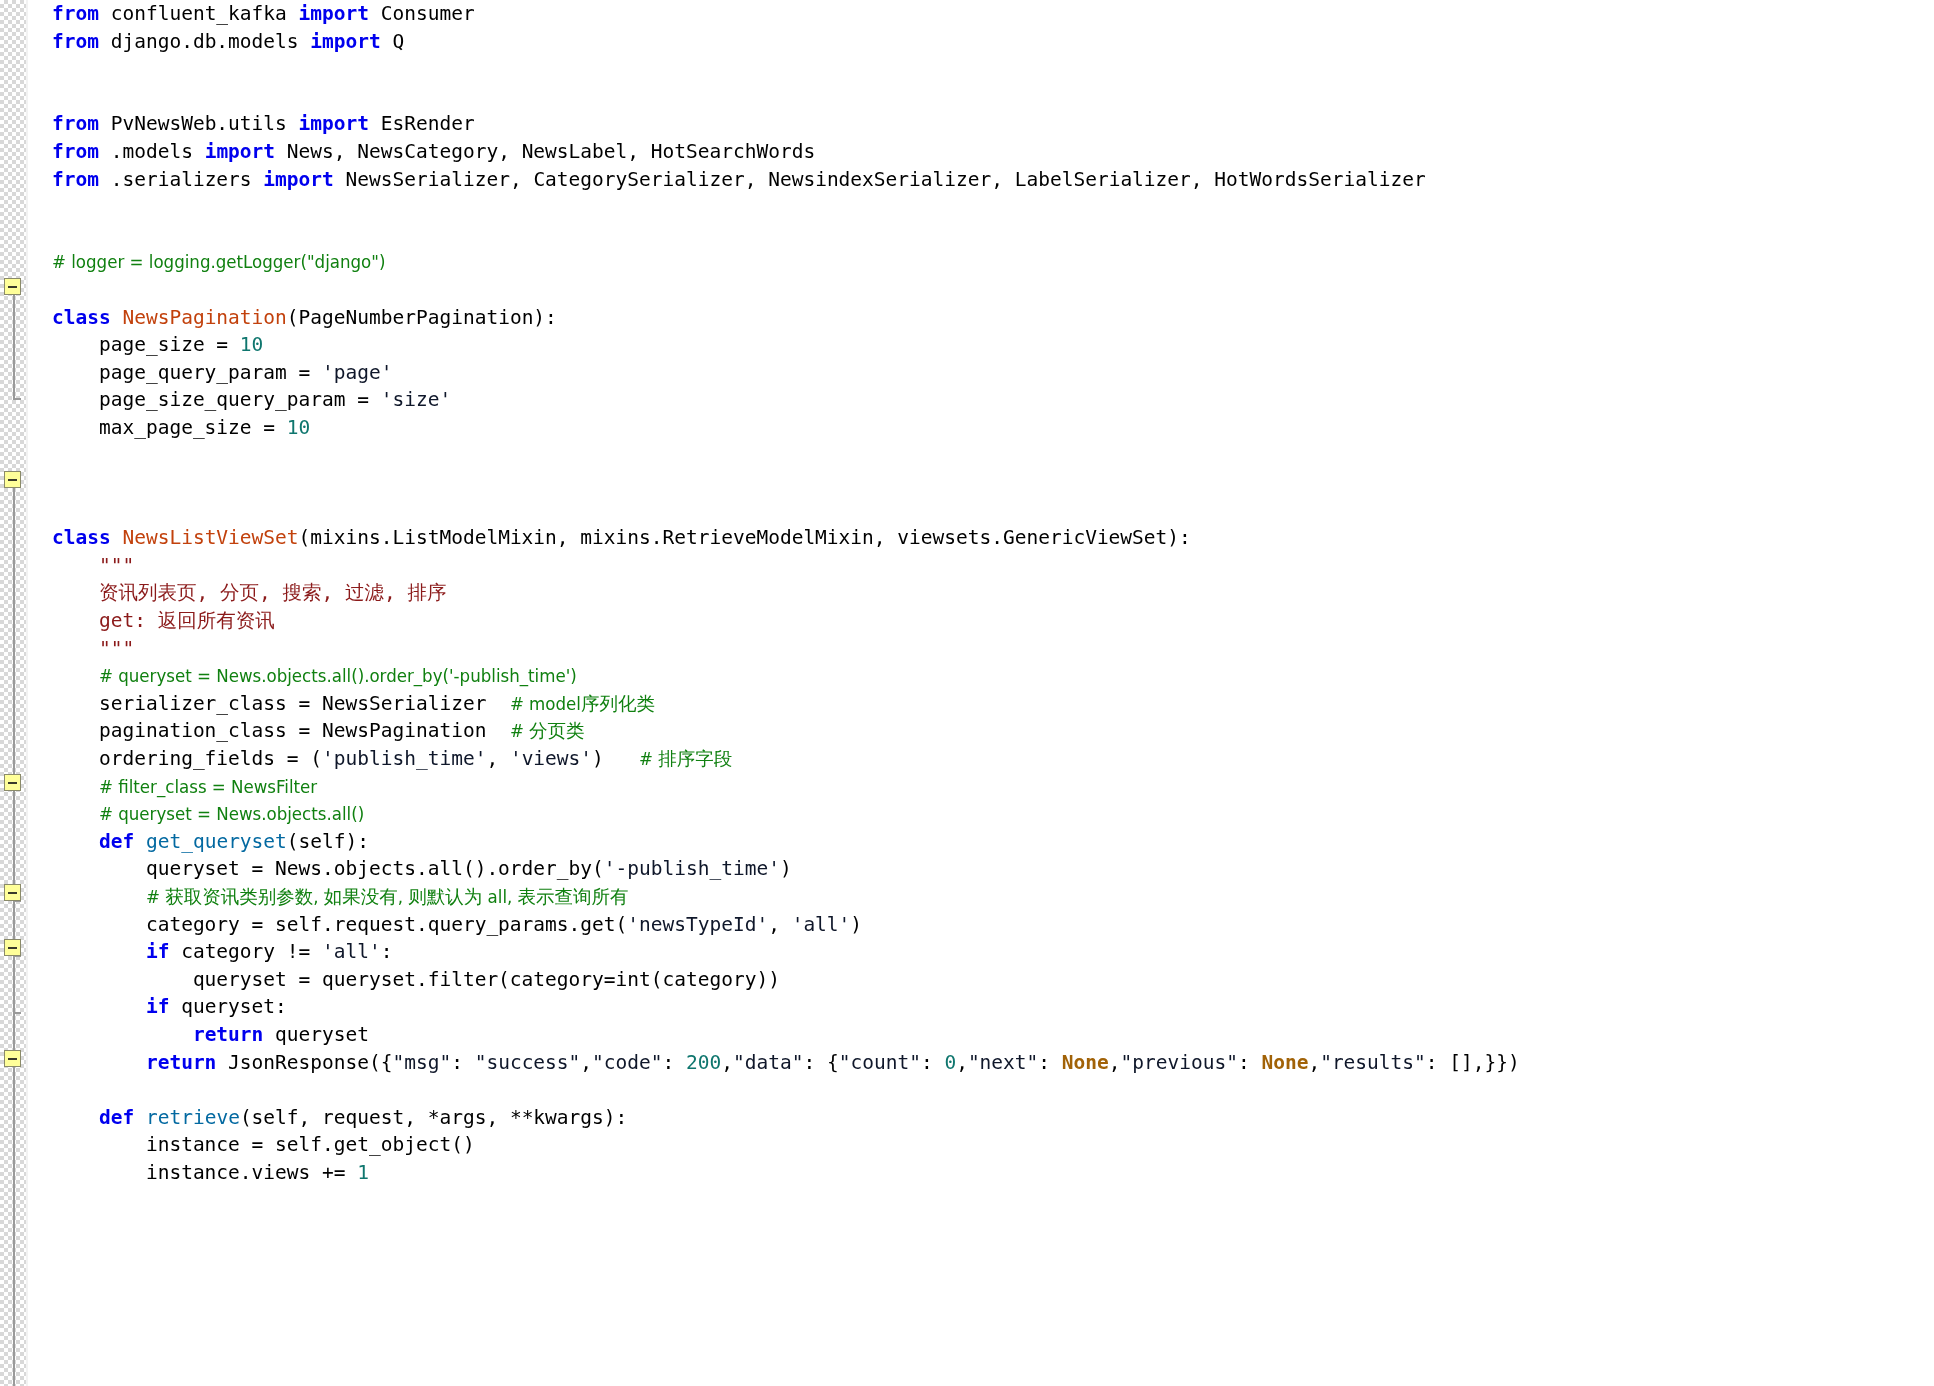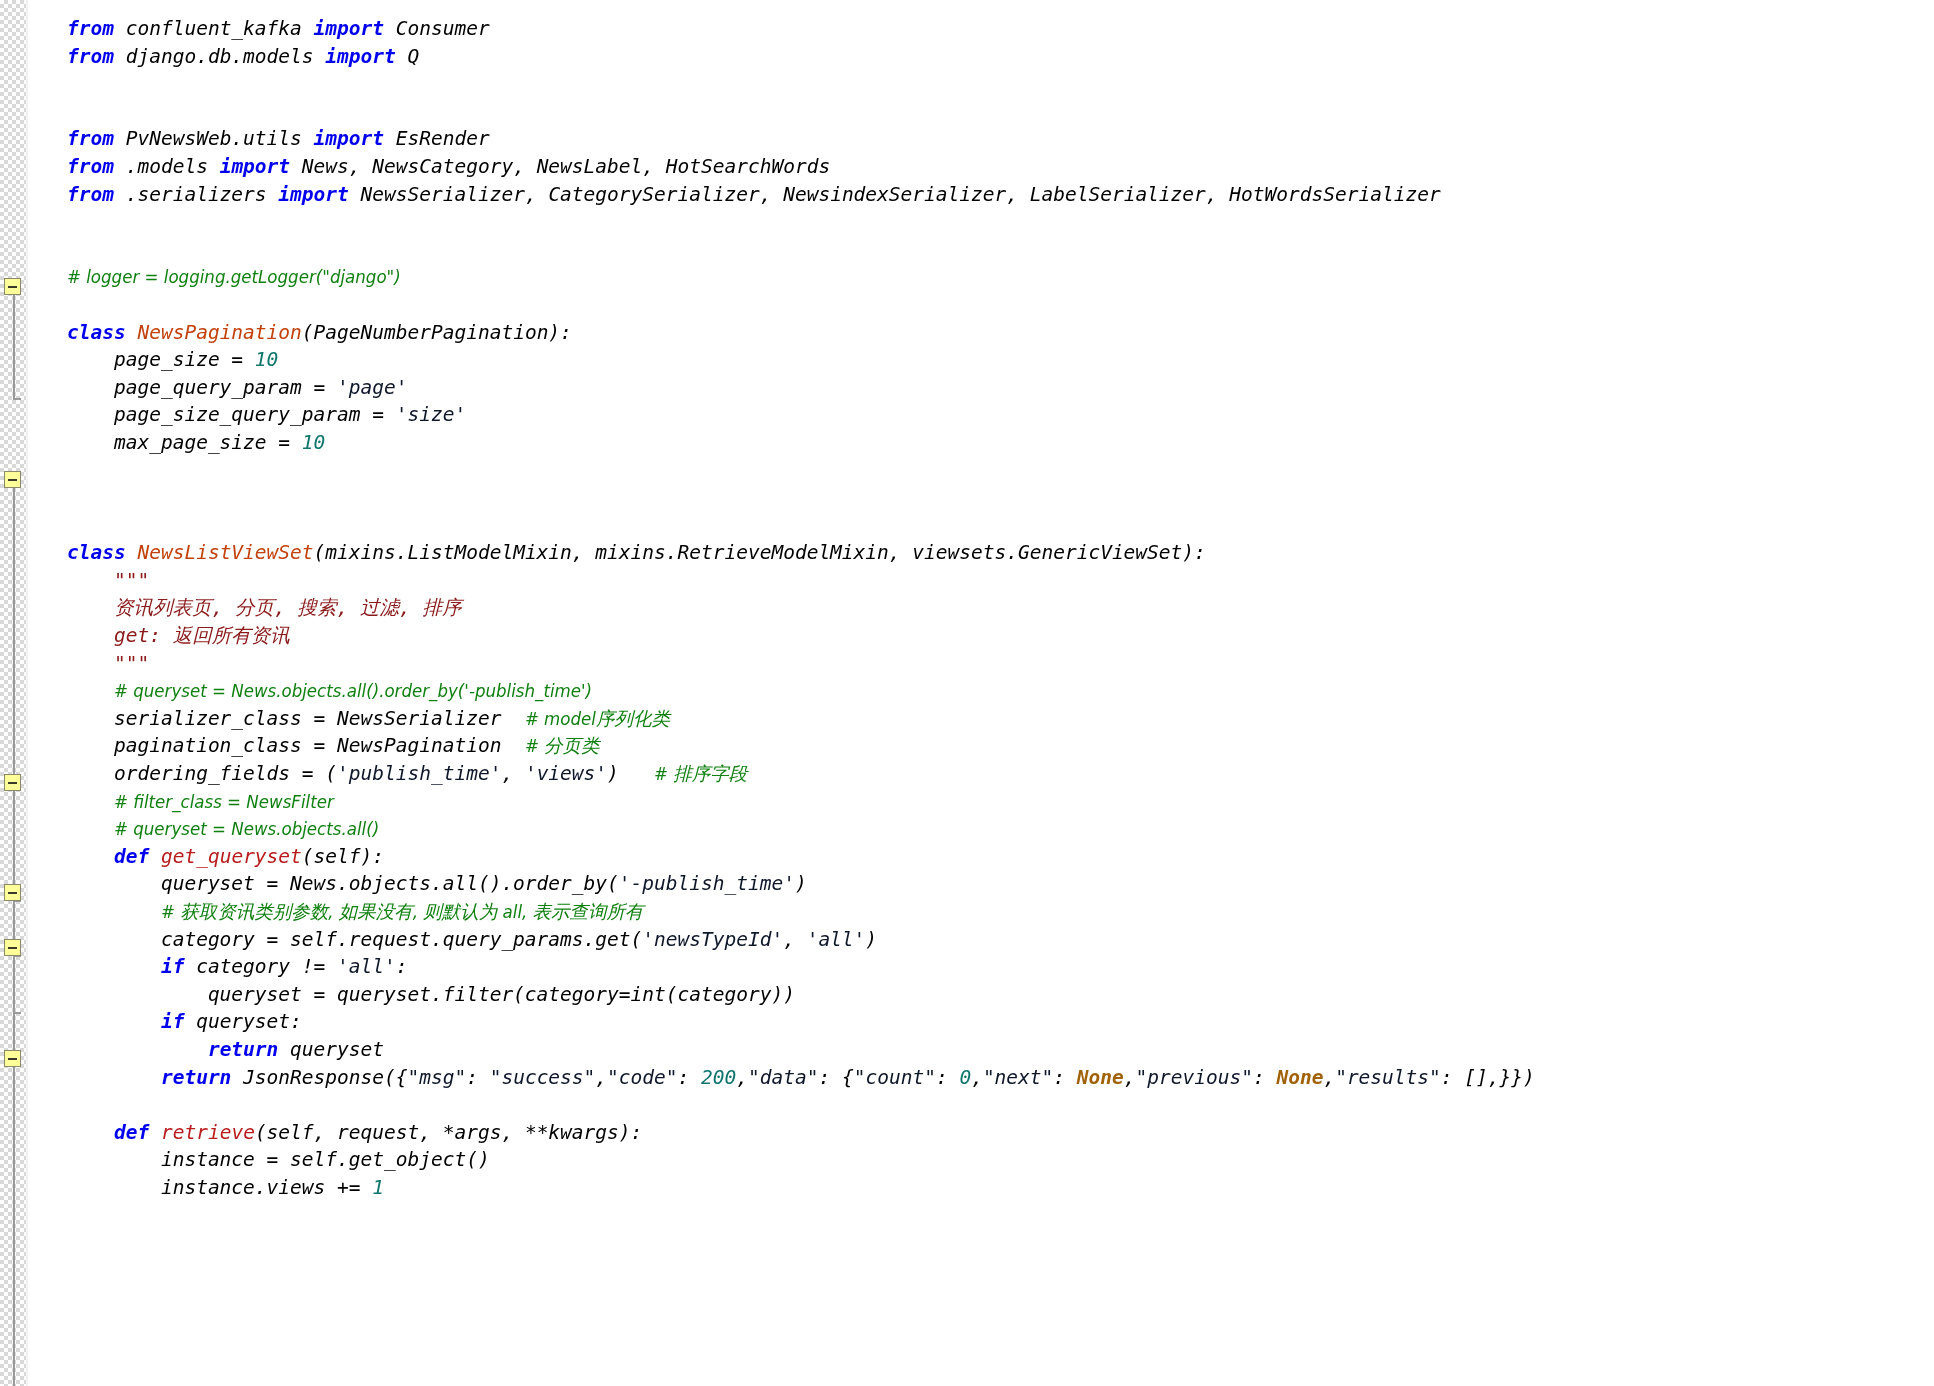--- a/index.html
+++ b/index.html
@@ -84,40 +84,39 @@
   }
 
   
   .code-area {
     position: relative;
     flex: 1 1 auto;
     padding-top: 0px;
     overflow: hidden;
   }
   .code {
-    margin: 15px;
+    margin: 0;
     padding: 0;
     font-family: "DejaVu Sans Mono", monospace;
     font-size: 19.5px;
     line-height: 27.6px;
     white-space: pre;
     color: #000000;
     letter-spacing: 0px;
-    font-style: italic;
   }
   .line {
     height: 27.6px;
     white-space: pre;
     padding-left: 24px;
   }
 
   
   .kw      { color: #0000ee; font-weight: bold; }
   .cls     { color: #c2410c; }
-  .fn      { color: #b91c1c; }
+  .fn      { color: #0369a1; }
   .str     { color: #0f172a; }
   .num     { color: #0f766e; }
   .none    { color: #a16207; font-weight: bold; }
   .plain   { color: #000000; }
 
   
   .cmt {
     color: #108010;
     font-family: "DejaVu Sans", sans-serif;
     font-size: 18.5px;

